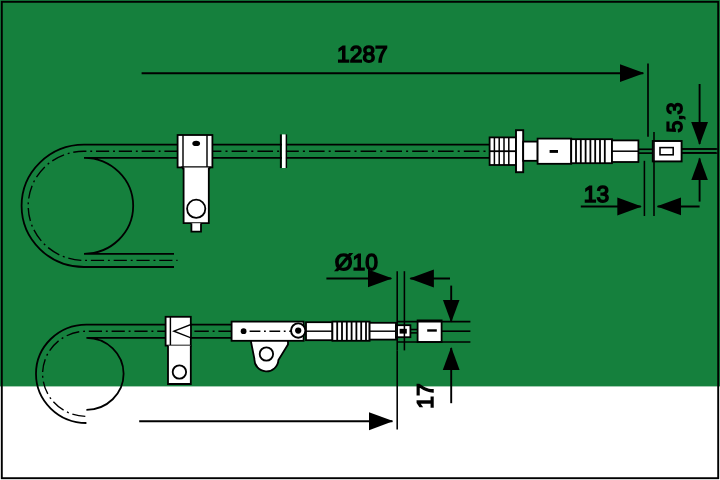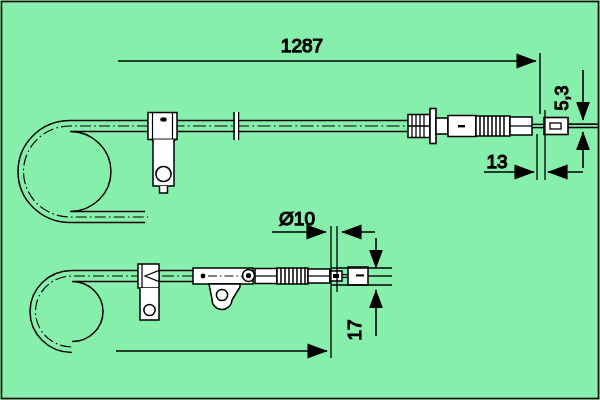--- a/index.html
+++ b/index.html
@@ -1,18 +1,18 @@
 <!DOCTYPE html>
 <html><head>
 <meta charset="utf-8">
 <style>
   html,body{margin:0;padding:0;background:#ffffff;}
   body{width:600px;height:400px;overflow:hidden;
        font-family:"Liberation Sans", sans-serif;}
-  #stage{position:relative;width:600px;height:400px;background:#86efac;}
+  #stage{position:relative;width:600px;height:322px;background:#15803d;}
   svg{display:block;}
   .dimtext{font-family:"Liberation Sans", sans-serif;font-size:19px;fill:#000;}
   .dimtext-sm{font-family:"Liberation Sans", sans-serif;font-size:18px;fill:#000;}
 </style>
 </head>
 <body>
 
 <div id="stage">
 <svg width="600" height="400" viewBox="0 0 600 400">
 

